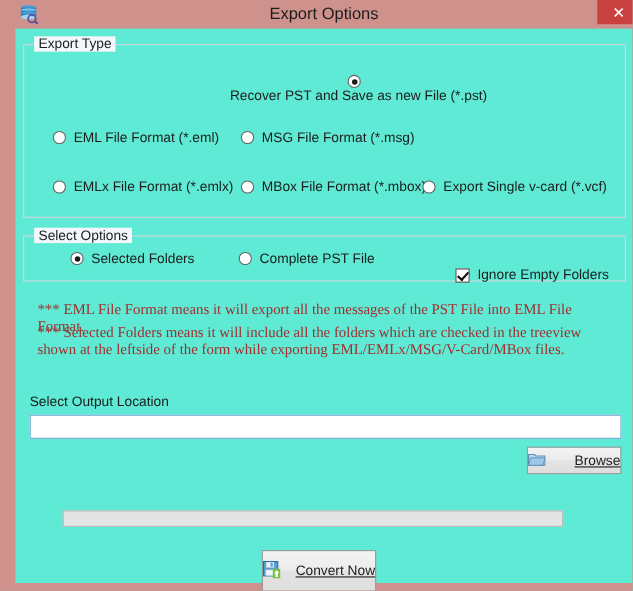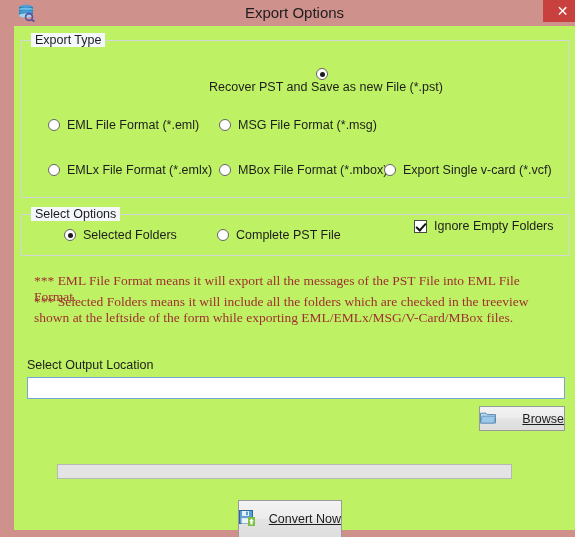--- a/index.html
+++ b/index.html
@@ -57,21 +57,21 @@
     line-height: 22px;
     text-align: center;
     cursor: pointer;
   }
   
   .client {
     position: absolute;
     left: 7px; top: 26px;
     width: 561px;
     height: 504px;
-    background: #bef264;
+    background: #5eead4;
   }
   
   .groupbox {
     position: absolute;
     border: 1px solid #d2d6da;
     background: transparent;
   }
   .groupbox > .legend {
     position: absolute;
     top: -8px;
@@ -280,21 +280,21 @@
       <span class="legend">Select Options</span>
 
       <div class="opt" style="left:42px; top:13px;">
         <span class="radio checked"></span>
         <span class="opt-label">Selected Folders</span>
       </div>
       <div class="opt" style="left:195px; top:13px;">
         <span class="radio"></span>
         <span class="opt-label">Complete PST File</span>
       </div>
-      <div class="opt" style="left:348px; top:4px;padding-left:44px;">
+      <div class="opt" style="left:348px; top:28px;padding-left:44px;">
         <span class="checkbox checked"></span>
         <span class="opt-label">Ignore Empty Folders</span>
       </div>
     </div>
 
     <div class="note" id="note-1">*** EML File Format means it will export all the messages of the PST File into EML File Format.</div>
     <div class="note" id="note-2">*** Selected Folders means it will include all the folders which are checked in the treeview shown at the leftside of the form while exporting EML/EMLx/MSG/V-Card/MBox files.</div>
 
     <div id="output-label">Select Output Location</div>
     <input id="output-input" type="text" autofocus="" placeholder="" style="">

